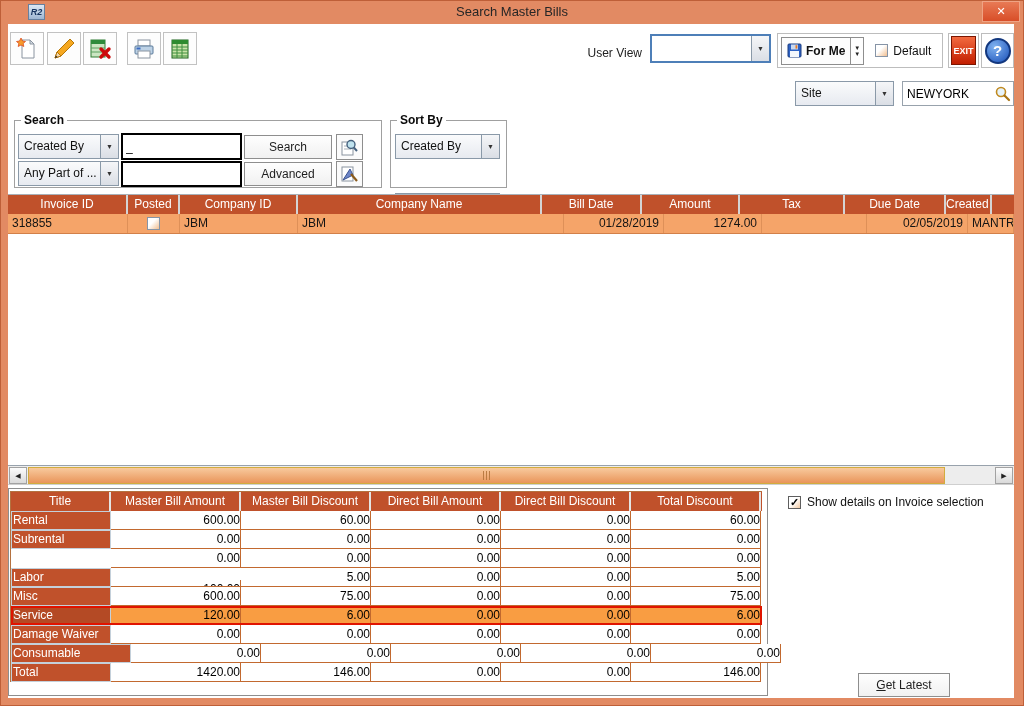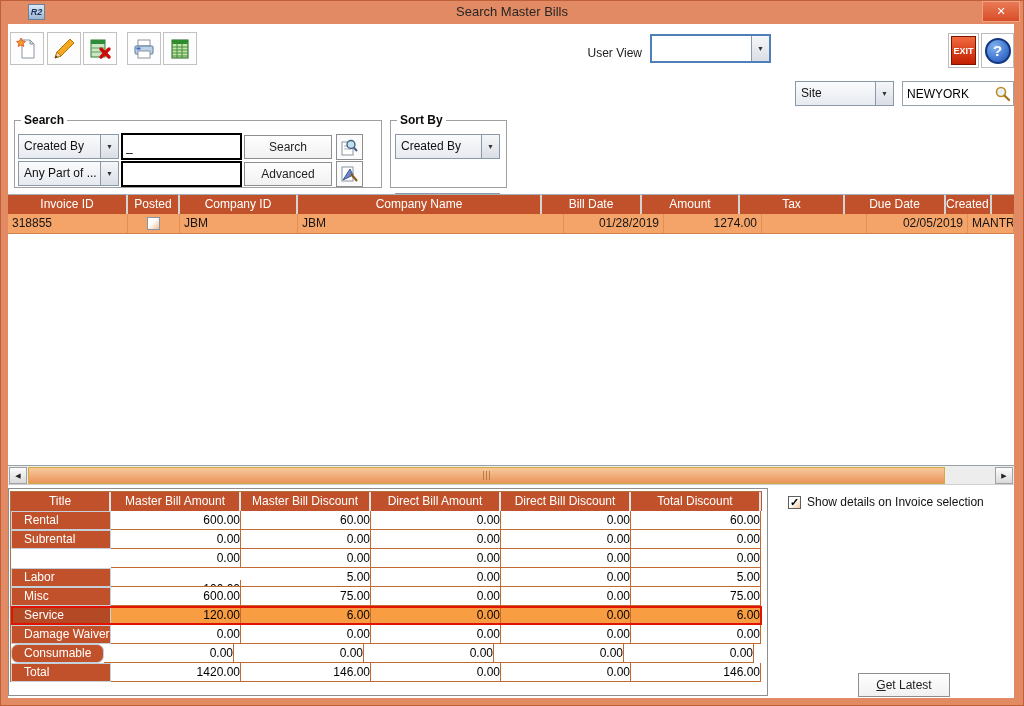--- a/index.html
+++ b/index.html
@@ -82,21 +82,21 @@
     background:linear-gradient(#F8C99D,#E9955A); border:1px solid #D2AC3E; display:flex; align-items:center; justify-content:center; }
   .sb-grip { width:8px; height:9px; background:repeating-linear-gradient(90deg,#BA7B43 0 1px,transparent 1px 3px); }
 
   
   .sum-panel { position:absolute; left:0; top:464px; width:760px; height:208px; border:1px solid #8E8E8E; background:#fff; }
   .sum-table { position:absolute; left:1px; top:2px; width:752px; border-left:1px solid #B4713F; border-top:1px solid #B4713F; }
   .sum-header { display:flex; height:19px; background:#C0512B; }
   .sh-cell { color:#fff; line-height:19px; text-align:center; border-right:2px solid #E4E4E4; overflow:hidden; white-space:nowrap; flex-shrink:0; }
   .sum-row { display:flex; height:19px; }
   .sum-row.hl { outline:2px solid #E01400; outline-offset:-2px; position:relative; z-index:2; }
-  .st-cell { background:#C0512B; color:#fff; line-height:17px; padding-left:12px; border:1px solid #C4D0DA; flex-shrink:0; overflow:hidden; white-space:nowrap; }
+  .st-cell { background:#C0512B; color:#fff; line-height:17px; padding-left:1px; border:1px solid #C4D0DA; flex-shrink:0; overflow:hidden; white-space:nowrap; }
   .sum-row.hl .st-cell { background:#B44A25; }
   .sv-cell { background:#fff; color:#000000; line-height:18px; text-align:right; padding-right:0;
     border-right:1px solid #C2692F; border-bottom:1px solid #C2692F; flex-shrink:0; overflow:hidden; }
   .sum-row.hl .sv-cell { background:#F99D42; }
 
   .details-opt { position:absolute; left:780px; top:471px; display:flex; align-items:center; gap:6px; color:#111; }
   .cb-checked { width:13px; height:13px; border:1px solid #5E5E5E; background:linear-gradient(135deg,#FFFFFF 45%,#F2C9A2);
     font-size:11px; line-height:11px; font-weight:bold; text-align:center; color:#000; }
   .btn-getlatest { position:absolute; left:850px; top:641px; width:92px; height:24px;margin-top:8px; }
 </style>
@@ -164,20 +164,39 @@
       </svg>
     </div>
 
     <div class="uv-label">User View</div>
     <div class="uv-dd">
       <div class="uv-dd-text"></div>
       <div class="dd-btn">
         <span>▼</span>
       </div>
     </div>
+    <div class="uv-panel">
+      <div class="forme-btn">
+        <svg width="15" height="15" viewBox="0 0 15 15">
+          <rect x="1" y="1" width="13" height="13" rx="1" fill="#2E62C4" stroke="#1A3C80"></rect>
+          <rect x="4" y="1.5" width="7" height="5" fill="#C9D9F0"></rect>
+          <rect x="8.5" y="2.2" width="1.8" height="3.4" fill="#E87820"></rect>
+          <rect x="3" y="8" width="9" height="6" fill="#F4F7FB"></rect>
+        </svg>
+        <span>For Me</span>
+      </div>
+      <div class="spin-btn">
+        <span>▼</span>
+        <span>▼</span>
+      </div>
+      <div class="default-wrap">
+        <span class="checkbox"></span>
+        <span>Default</span>
+      </div>
+    </div>
     <div class="exit-panel">
       <div class="exit-btn">
         <span>EXIT</span>
       </div>
     </div>
     <div class="help-panel">
       <div class="help-btn">
         <span>?</span>
       </div>
     </div>
@@ -352,21 +371,21 @@
             </div>
             <div class="sum-row">
               <div class="st-cell" style="width: 100px;">Damage Waiver</div>
               <div class="sv-cell" style="width: 130px;">0.00</div>
               <div class="sv-cell" style="width: 130px;">0.00</div>
               <div class="sv-cell" style="width: 130px;">0.00</div>
               <div class="sv-cell" style="width: 130px;">0.00</div>
               <div class="sv-cell" style="width: 130px;">0.00</div>
             </div>
             <div class="sum-row">
-              <div class="st-cell" style="width: 93px; border-radius: 7px;">Consumable</div>
+              <div class="st-cell" style="width: 120px;">Consumable</div>
               <div class="sv-cell" style="width: 130px;">0.00</div>
               <div class="sv-cell" style="width: 130px;">0.00</div>
               <div class="sv-cell" style="width: 130px;">0.00</div>
               <div class="sv-cell" style="width: 130px;">0.00</div>
               <div class="sv-cell" style="width: 130px;">0.00</div>
             </div>
             <div class="sum-row">
               <div class="st-cell" style="width: 100px;">Total</div>
               <div class="sv-cell" style="width: 130px;">1420.00</div>
               <div class="sv-cell" style="width: 130px;">146.00</div>

